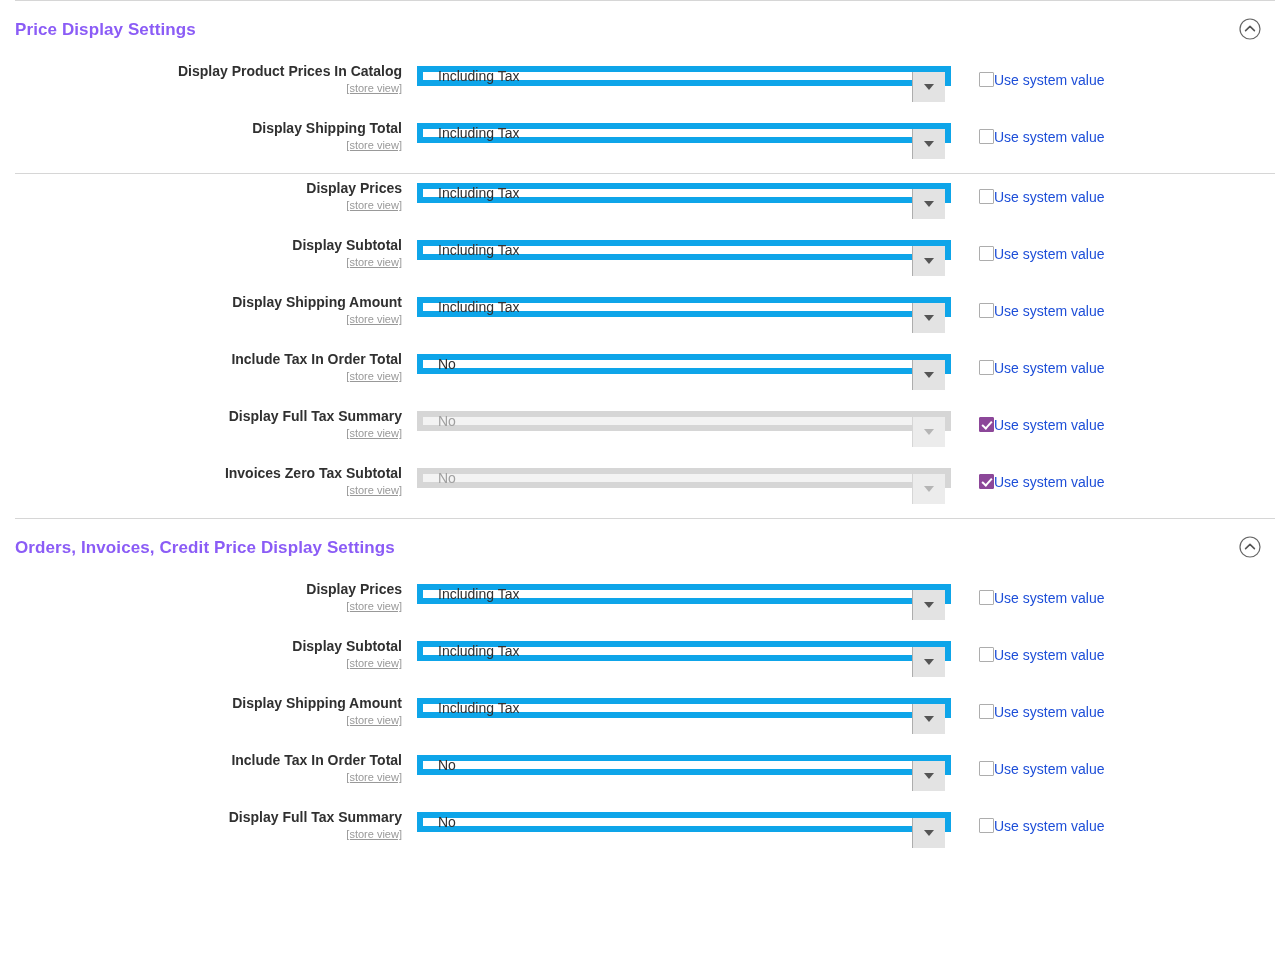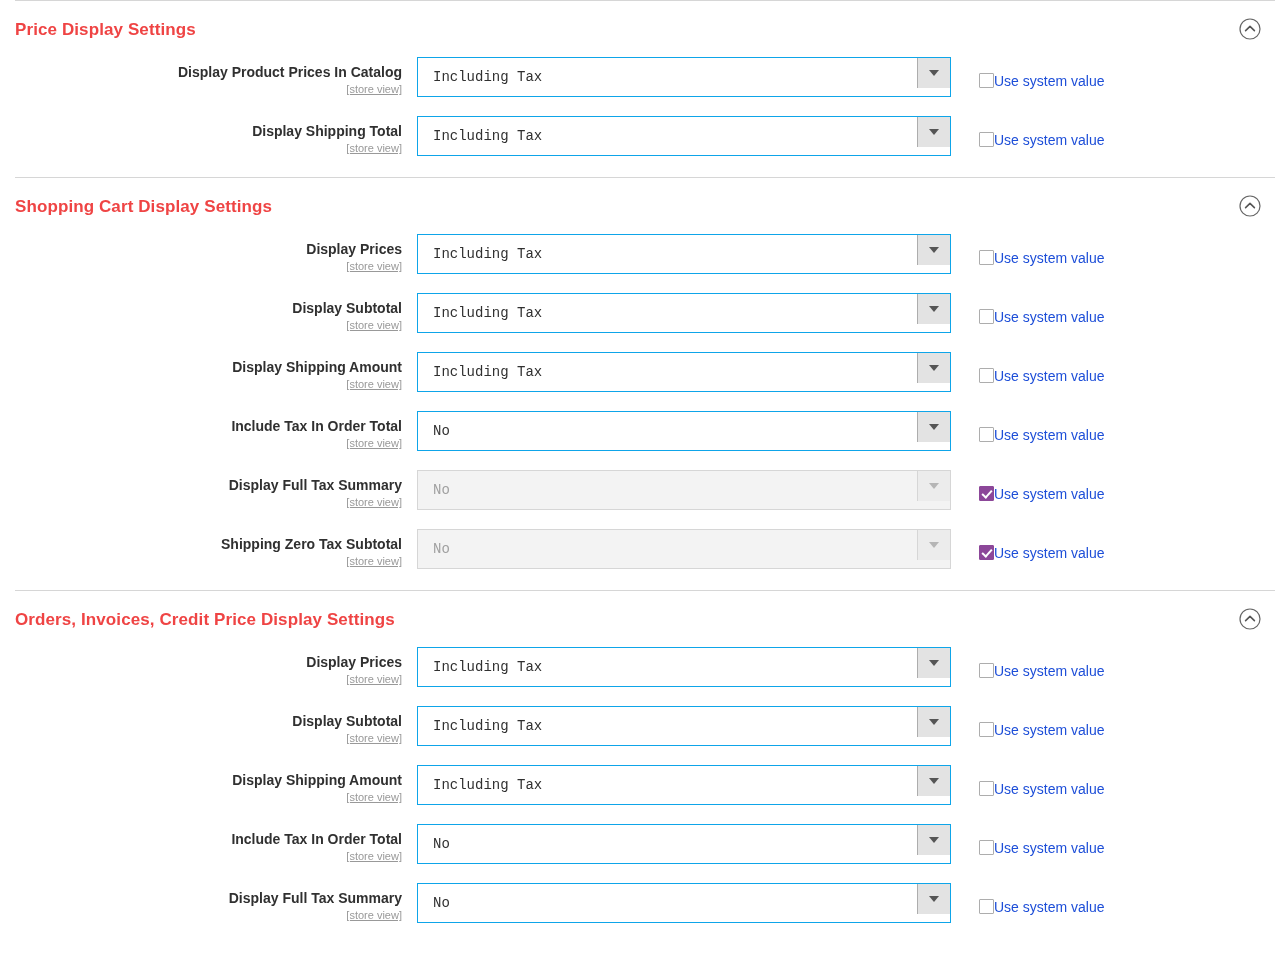--- a/index.html
+++ b/index.html
@@ -41,21 +41,21 @@
   }
 
   .section-header {
     position: relative;
     padding: 18px 0 16px 15px;
     cursor: pointer;
   }
   .section-title {
     font-size: 17px;
     font-weight: bold;
-    color: #ef4444;
+    color: #8b5cf6;
     letter-spacing: 0.1px;
     line-height: 22px;
     display: inline-block;
   }
   .collapse-icon {
     position: absolute;
     right: 14px;
     top: 50%;
     transform: translateY(-50%);
     width: 22px;
@@ -96,28 +96,27 @@
   }
 
   .control-col {
     width: 535px;
     box-sizing: border-box;
   }
 
   .select-wrap {
     position: relative;
     width: 534px;
-    height: 40px;
-    border: 1px solid #0ea5e9;
+    height: 20px;
+    border: 6px solid #0ea5e9;
     background: #ffffff;
     box-sizing: border-box;
     display: flex;
     align-items: center;
     cursor: pointer;
-    font-family: Liberation Mono, monospace;
   }
   .select-value {
     padding-left: 15px;
     font-size: 14px;
     color: #303030;
     line-height: 30px;
     white-space: nowrap;
     overflow: hidden;
   }
   .select-arrow {
@@ -240,26 +239,20 @@
             </div>
             <div class="sysval">
               <span class="cbox"></span>
               <span class="sysval-label">Use system value</span>
             </div>
           </div>
         </div>
       </div>
       <div class="section">
         <div class="section-divider"></div>
-        <div class="section-header"><span class="section-title">Shopping Cart Display Settings</span><span class="collapse-icon">
-            <svg width="22" height="22" viewBox="0 0 22 22">
-              <circle cx="11" cy="11" r="10" fill="none" stroke="#666666" stroke-width="1.2"></circle>
-              <path d="M6.6 12.6 L11 8.4 L15.4 12.6" fill="none" stroke="#555555" stroke-width="1.6" stroke-linecap="round" stroke-linejoin="round"></path>
-            </svg>
-          </span></div>
         <div class="fields">
           <div class="field-row">
             <div class="label-col">
               <label class="field-label">Display Prices</label>
               <span class="field-scope">[store view]</span>
             </div>
             <div class="control-col">
               <div class="select-wrap">
                 <span class="select-value">Including Tax</span>
                 <span class="select-arrow">
@@ -339,21 +332,21 @@
                 </span>
               </div>
             </div>
             <div class="sysval">
               <span class="cbox checked"></span>
               <span class="sysval-label">Use system value</span>
             </div>
           </div>
           <div class="field-row">
             <div class="label-col">
-              <label class="field-label">Shipping Zero Tax Subtotal</label>
+              <label class="field-label">Invoices Zero Tax Subtotal</label>
               <span class="field-scope">[store view]</span>
             </div>
             <div class="control-col">
               <div class="select-wrap disabled">
                 <span class="select-value">No</span>
                 <span class="select-arrow">
                   <span class="caret"></span>
                 </span>
               </div>
             </div>

